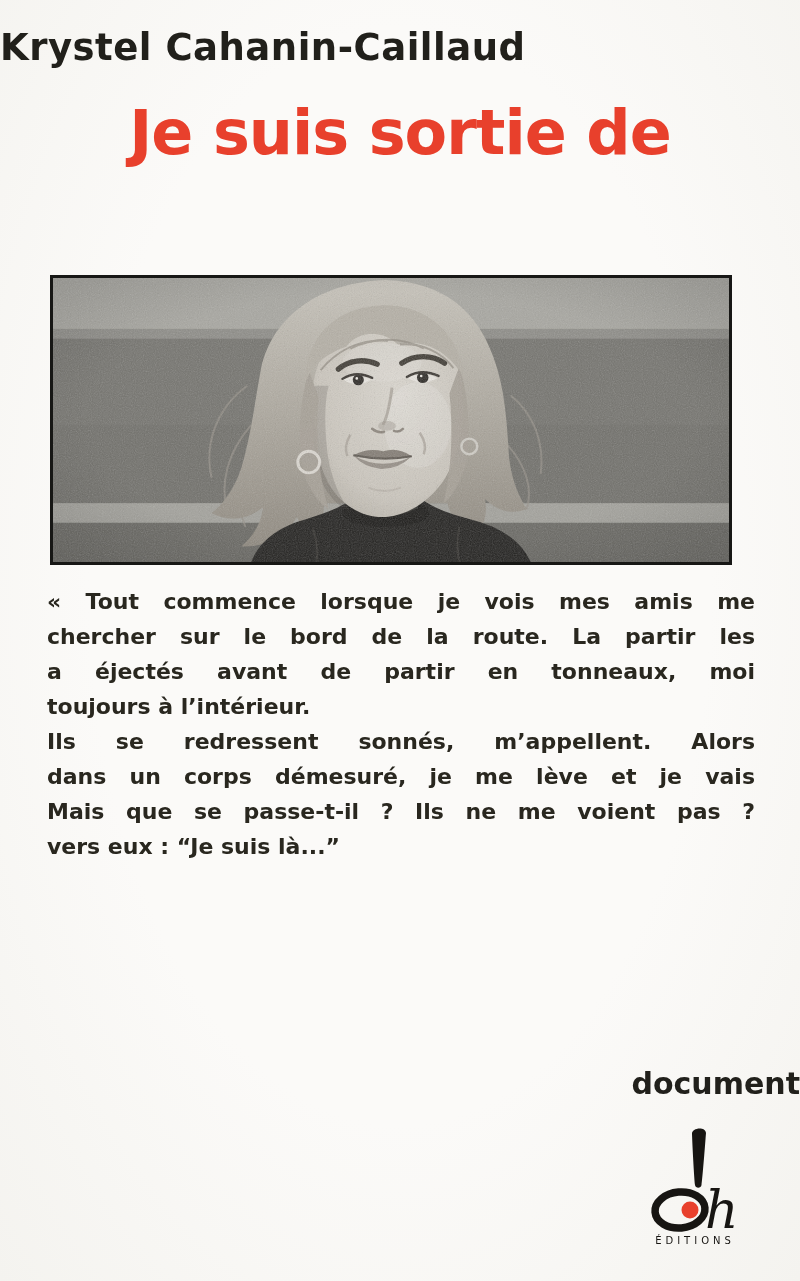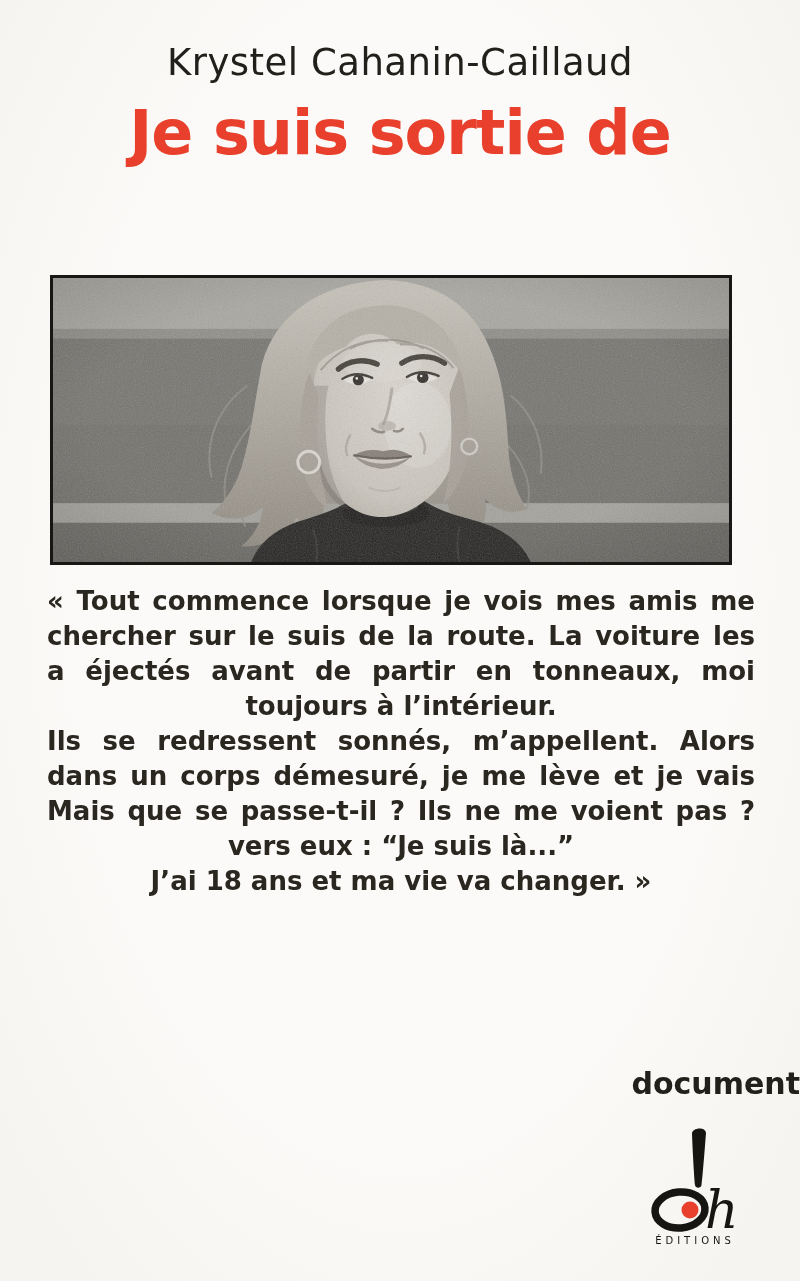--- a/index.html
+++ b/index.html
@@ -6,46 +6,44 @@
   .cover{
     position:relative;
     width:800px;height:1281px;
     margin:0 auto;
     background:radial-gradient(ellipse at 50% 45%, #fbfaf8 55%, #f4f3ef 100%);
     font-family:"DejaVu Sans","Liberation Sans",sans-serif;
     overflow:hidden;
   }
   .author{
     position:absolute;top:26px;left:0;width:100%;
-    text-align:center;
-    font-size:37px;font-weight:400;color:#21201b;
+    font-size:37px;font-weight:700;color:#21201b;
     letter-spacing:.5px;
-    margin-top:15px;
   }
   .title{
     position:absolute;top:94px;left:0;width:100%;
     text-align:center;
     font-size:62px;line-height:78px;font-weight:700;
     color:#e8402c;letter-spacing:-1px;
   }
   .photo{
     position:absolute;left:50px;top:275px;
     width:682px;height:290px;
     border:3px solid #171715;box-sizing:border-box;
     background:#8b8a85;
   }
   .photo svg{display:block;width:100%;height:100%;}
   .quote{
     position:absolute;left:47px;top:584px;width:708px;
-    font-size:26px;font-weight:700;line-height:35px;
+    font-size:22px;font-weight:700;line-height:35px;
     color:#29271f;
   }
   .q-line{width:100%;}
   .q-just{text-align:justify;text-align-last:justify;}
-  .q-left{text-align:center;}
+  .q-left{text-align:left;}
   .genre{
     position:absolute;top:1066px;left:0;width:100%;
     text-align:right;
     font-size:30px;font-weight:700;color:#21201b;
   }
   .publisher{
     position:absolute;left:645px;top:1124px;width:105px;height:132px;
   }
   .publisher svg{display:block;width:100%;height:100%;}
 </style>
@@ -173,28 +171,27 @@
         <circle cx="420" cy="172" r="8" fill="none" stroke="#cfccc5" stroke-width="2.5"></circle>
       </g>
 
       <rect x="0" y="0" width="682" height="290" fill="url(#vign)"></rect>
       <rect x="0" y="0" width="682" height="290" filter="url(#grain)" opacity="0.28"></rect>
     </svg>
   </div>
 
   <div class="quote">
     <div class="q-line q-just">« Tout commence lorsque je vois mes amis me</div>
-    <div class="q-line q-just">chercher sur le suis de la route. La voiture les</div>
+    <div class="q-line q-just">chercher sur le bord de la route. La partir les</div>
     <div class="q-line q-just">a éjectés avant de partir en tonneaux, moi</div>
     <div class="q-line q-left">toujours à l’intérieur.</div>
     <div class="q-line q-just">Ils se redressent sonnés, m’appellent. Alors</div>
     <div class="q-line q-just">dans un corps démesuré, je me lève et je vais</div>
     <div class="q-line q-just">Mais que se passe-t-il ? Ils ne me voient pas ?</div>
     <div class="q-line q-left">vers eux : “Je suis là...”</div>
-    <div class="q-line q-left">J’ai 18 ans et ma vie va changer. »</div>
   </div>
 
   <div class="genre">document</div>
 
   <div class="publisher">
     <svg viewBox="0 0 105 132">
 
       <path fill="#171512" d="M47,10 C46.5,3.5 60.5,2 61,9 C61,9 57.5,56 56.5,61 C56,64.5 50.5,64.5 50,61 C49,53 47.2,16 47,10 Z"></path>
 
       <ellipse cx="35" cy="86" rx="25" ry="18" fill="none" stroke="#171512" stroke-width="7.5" transform="rotate(-5 35 86)"></ellipse>

